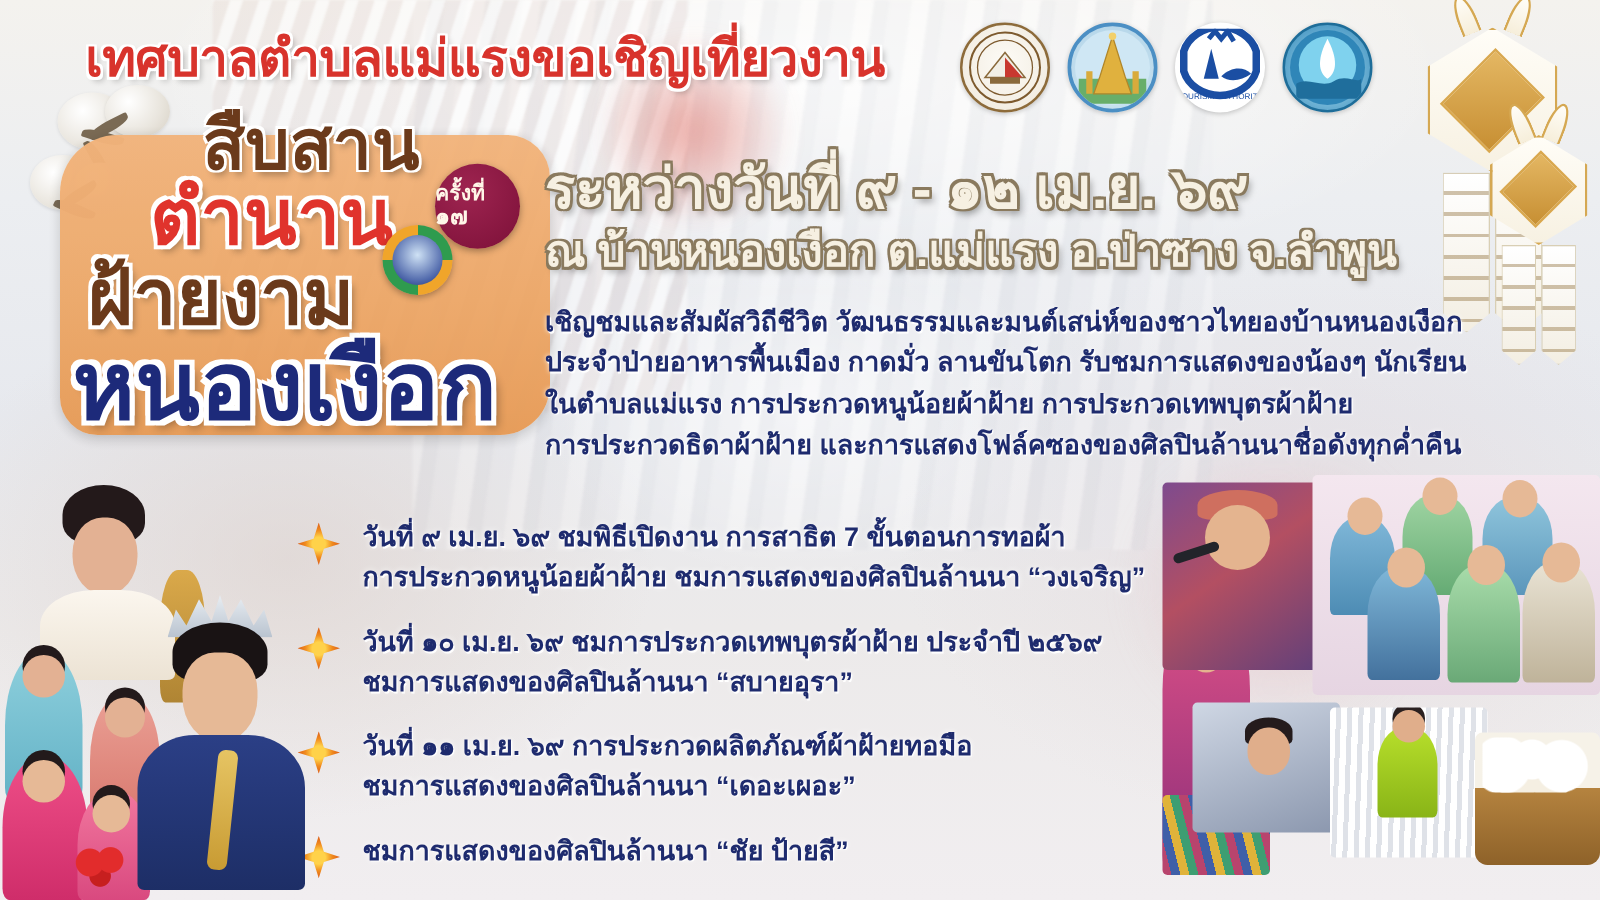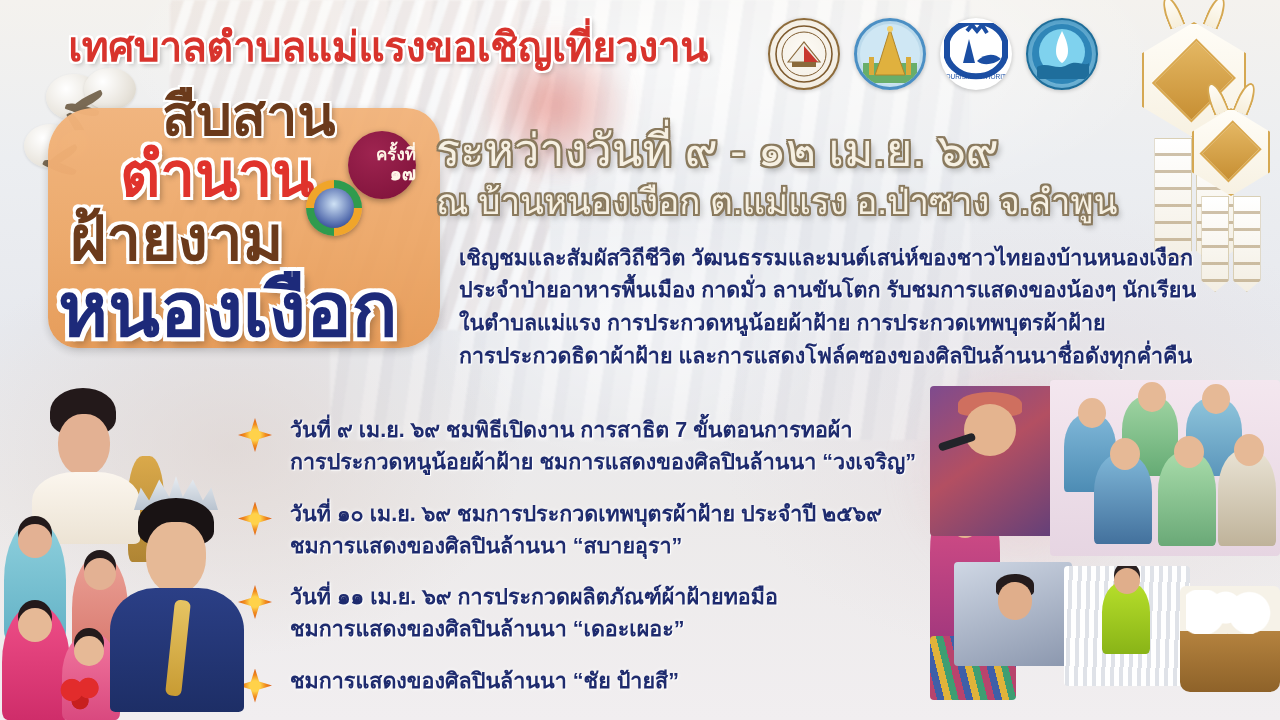--- a/index.html
+++ b/index.html
@@ -173,56 +173,56 @@
     text-shadow:3px 0 0 #fff,-3px 0 0 #fff,0 3px 0 #fff,0 -3px 0 #fff,
       4px 4px 0 #fff,-4px 4px 0 #fff,4px -4px 0 #fff,-4px -4px 0 #fff,
       5px 6px 8px rgba(0,0,0,.32);
   }
 
   .edition-badge {
     position:absolute; left:348px; top:131px;
     width:68px; height:68px; border-radius:50%;
     background:radial-gradient(circle at 38% 32%,#9e2450,#7c1038);
     color:#fff6e8; display:flex; flex-direction:column;
-    align-items:flex-end; justify-content:center; line-height:1.08;
+    align-items:flex-start; justify-content:center; line-height:1.08;
     box-shadow:0 2px 6px rgba(0,0,0,.35);
   }
   .edition-badge .e-label { font-size:17px; font-weight:700; }
   .edition-badge .e-num { font-size:19px; font-weight:700; }
 
   .village-emblem {
     position:absolute; left:306px; top:180px;
     width:56px; height:56px; border-radius:50%;
     background:conic-gradient(#2f9b4e 0 25%, #f0a52a 25% 50%, #2f9b4e 50% 75%, #f0a52a 75% 100%);
     display:flex; align-items:center; justify-content:center;
     box-shadow:0 2px 5px rgba(0,0,0,.3);
   }
   .village-emblem .inner {
     width:40px; height:40px; border-radius:50%;
     background:radial-gradient(circle at 50% 40%,#cfe2f5,#4a63a8 70%,#24306a);
   }
 
   
   .info-col { position:absolute; left:436px; top:126px; width:824px; }
   .info-date, .info-place {
-    font-weight:400; color:#f6f0e2; white-space:nowrap;
+    font-weight:700; color:#f6f0e2; white-space:nowrap;
     text-shadow:
       2px 0 0 #8a7a5e,-2px 0 0 #8a7a5e,0 2px 0 #8a7a5e,0 -2px 0 #8a7a5e,
       2px 2px 0 #8a7a5e,-2px 2px 0 #8a7a5e,2px -2px 0 #8a7a5e,-2px -2px 0 #8a7a5e,
       3px 4px 6px rgba(0,0,0,.35);
   }
   .info-date { font-size:45px; line-height:1.1; }
   .info-place { font-size:35px; line-height:1.15; margin-top:6px; }
 
   .info-body {
     margin-top:20px; font-size:21.5px; line-height:1.52;
     font-weight:700; color:#1e2b6e;
     text-shadow:1px 1px 0 rgba(255,255,255,.95), 0 0 4px rgba(255,255,255,.9);
   }
-  .info-body p { white-space:nowrap;margin-left:23px; }
+  .info-body p { white-space:nowrap; }
 
   
   .schedule { position:absolute; left:238px; top:414px; width:800px; }
   .sched-item { position:relative; padding-left:52px; margin-bottom:19px; }
   .bullet {
     position:absolute; left:0; top:4px; width:34px; height:34px;
   }
   .bullet .dia {
     position:absolute; inset:0;
     background:radial-gradient(circle at 50% 50%,#ffd24a 0 22%,#f08a1e 45%,#c52a15 100%);

